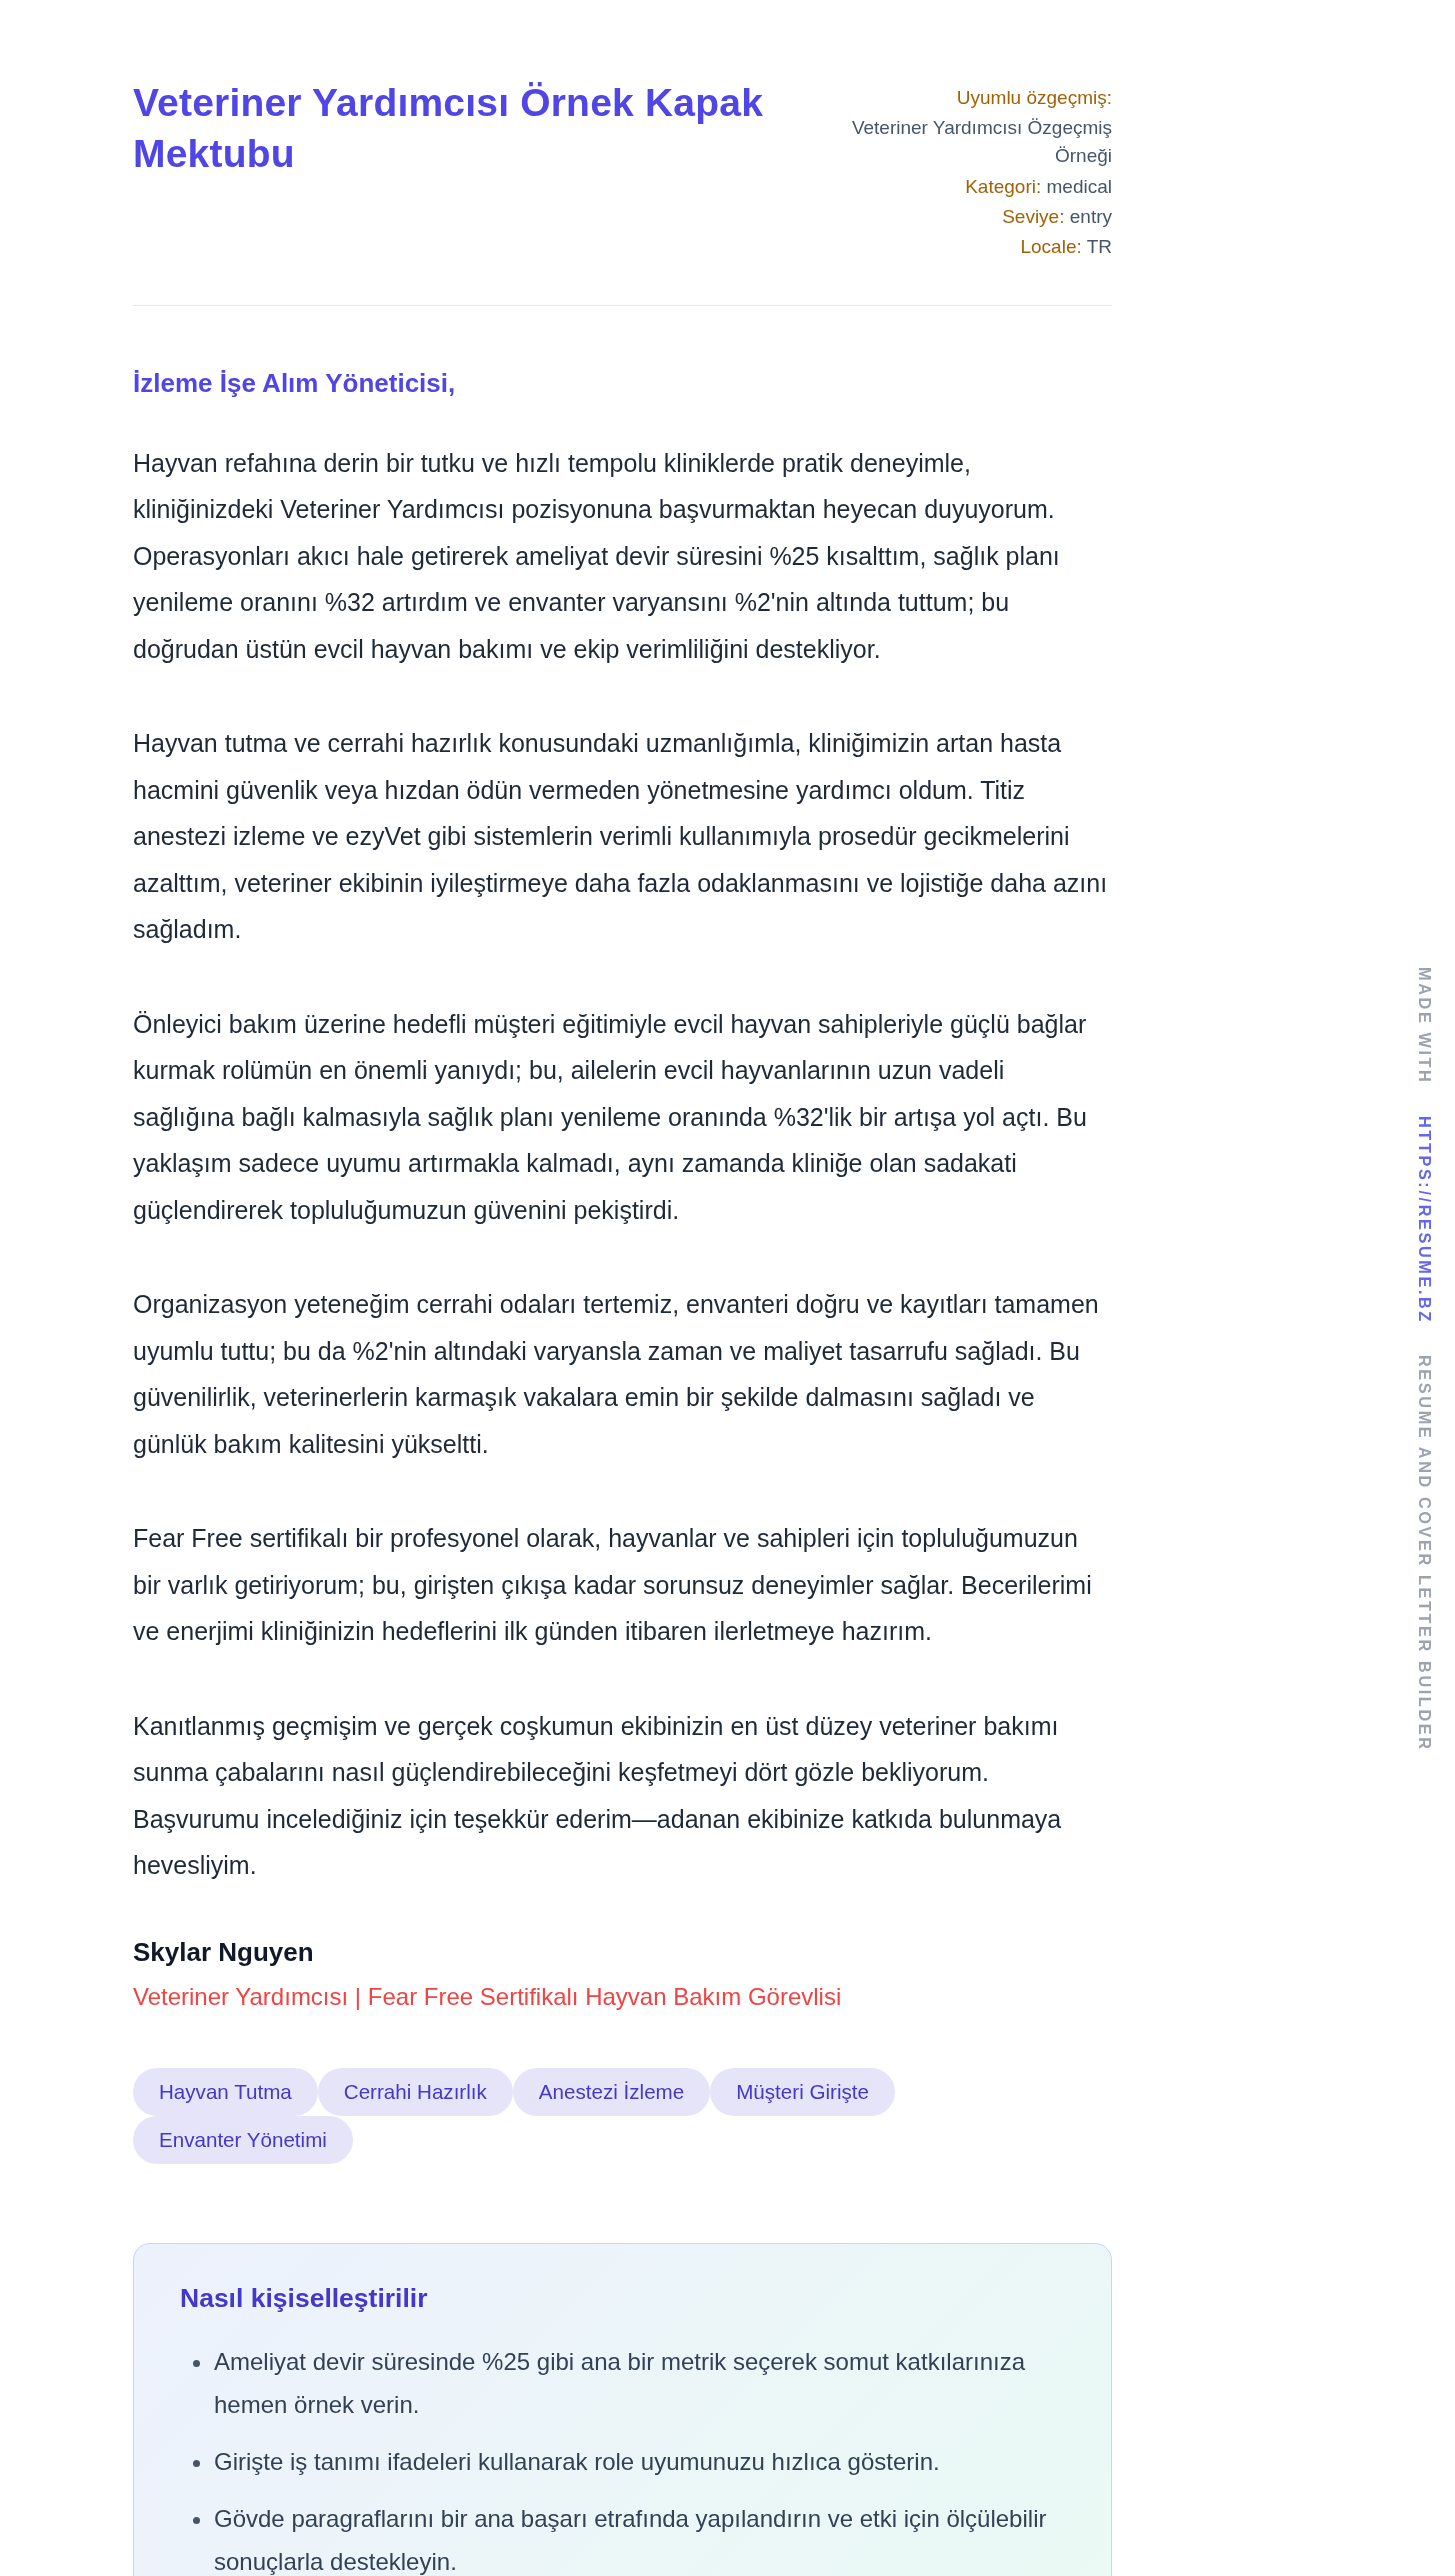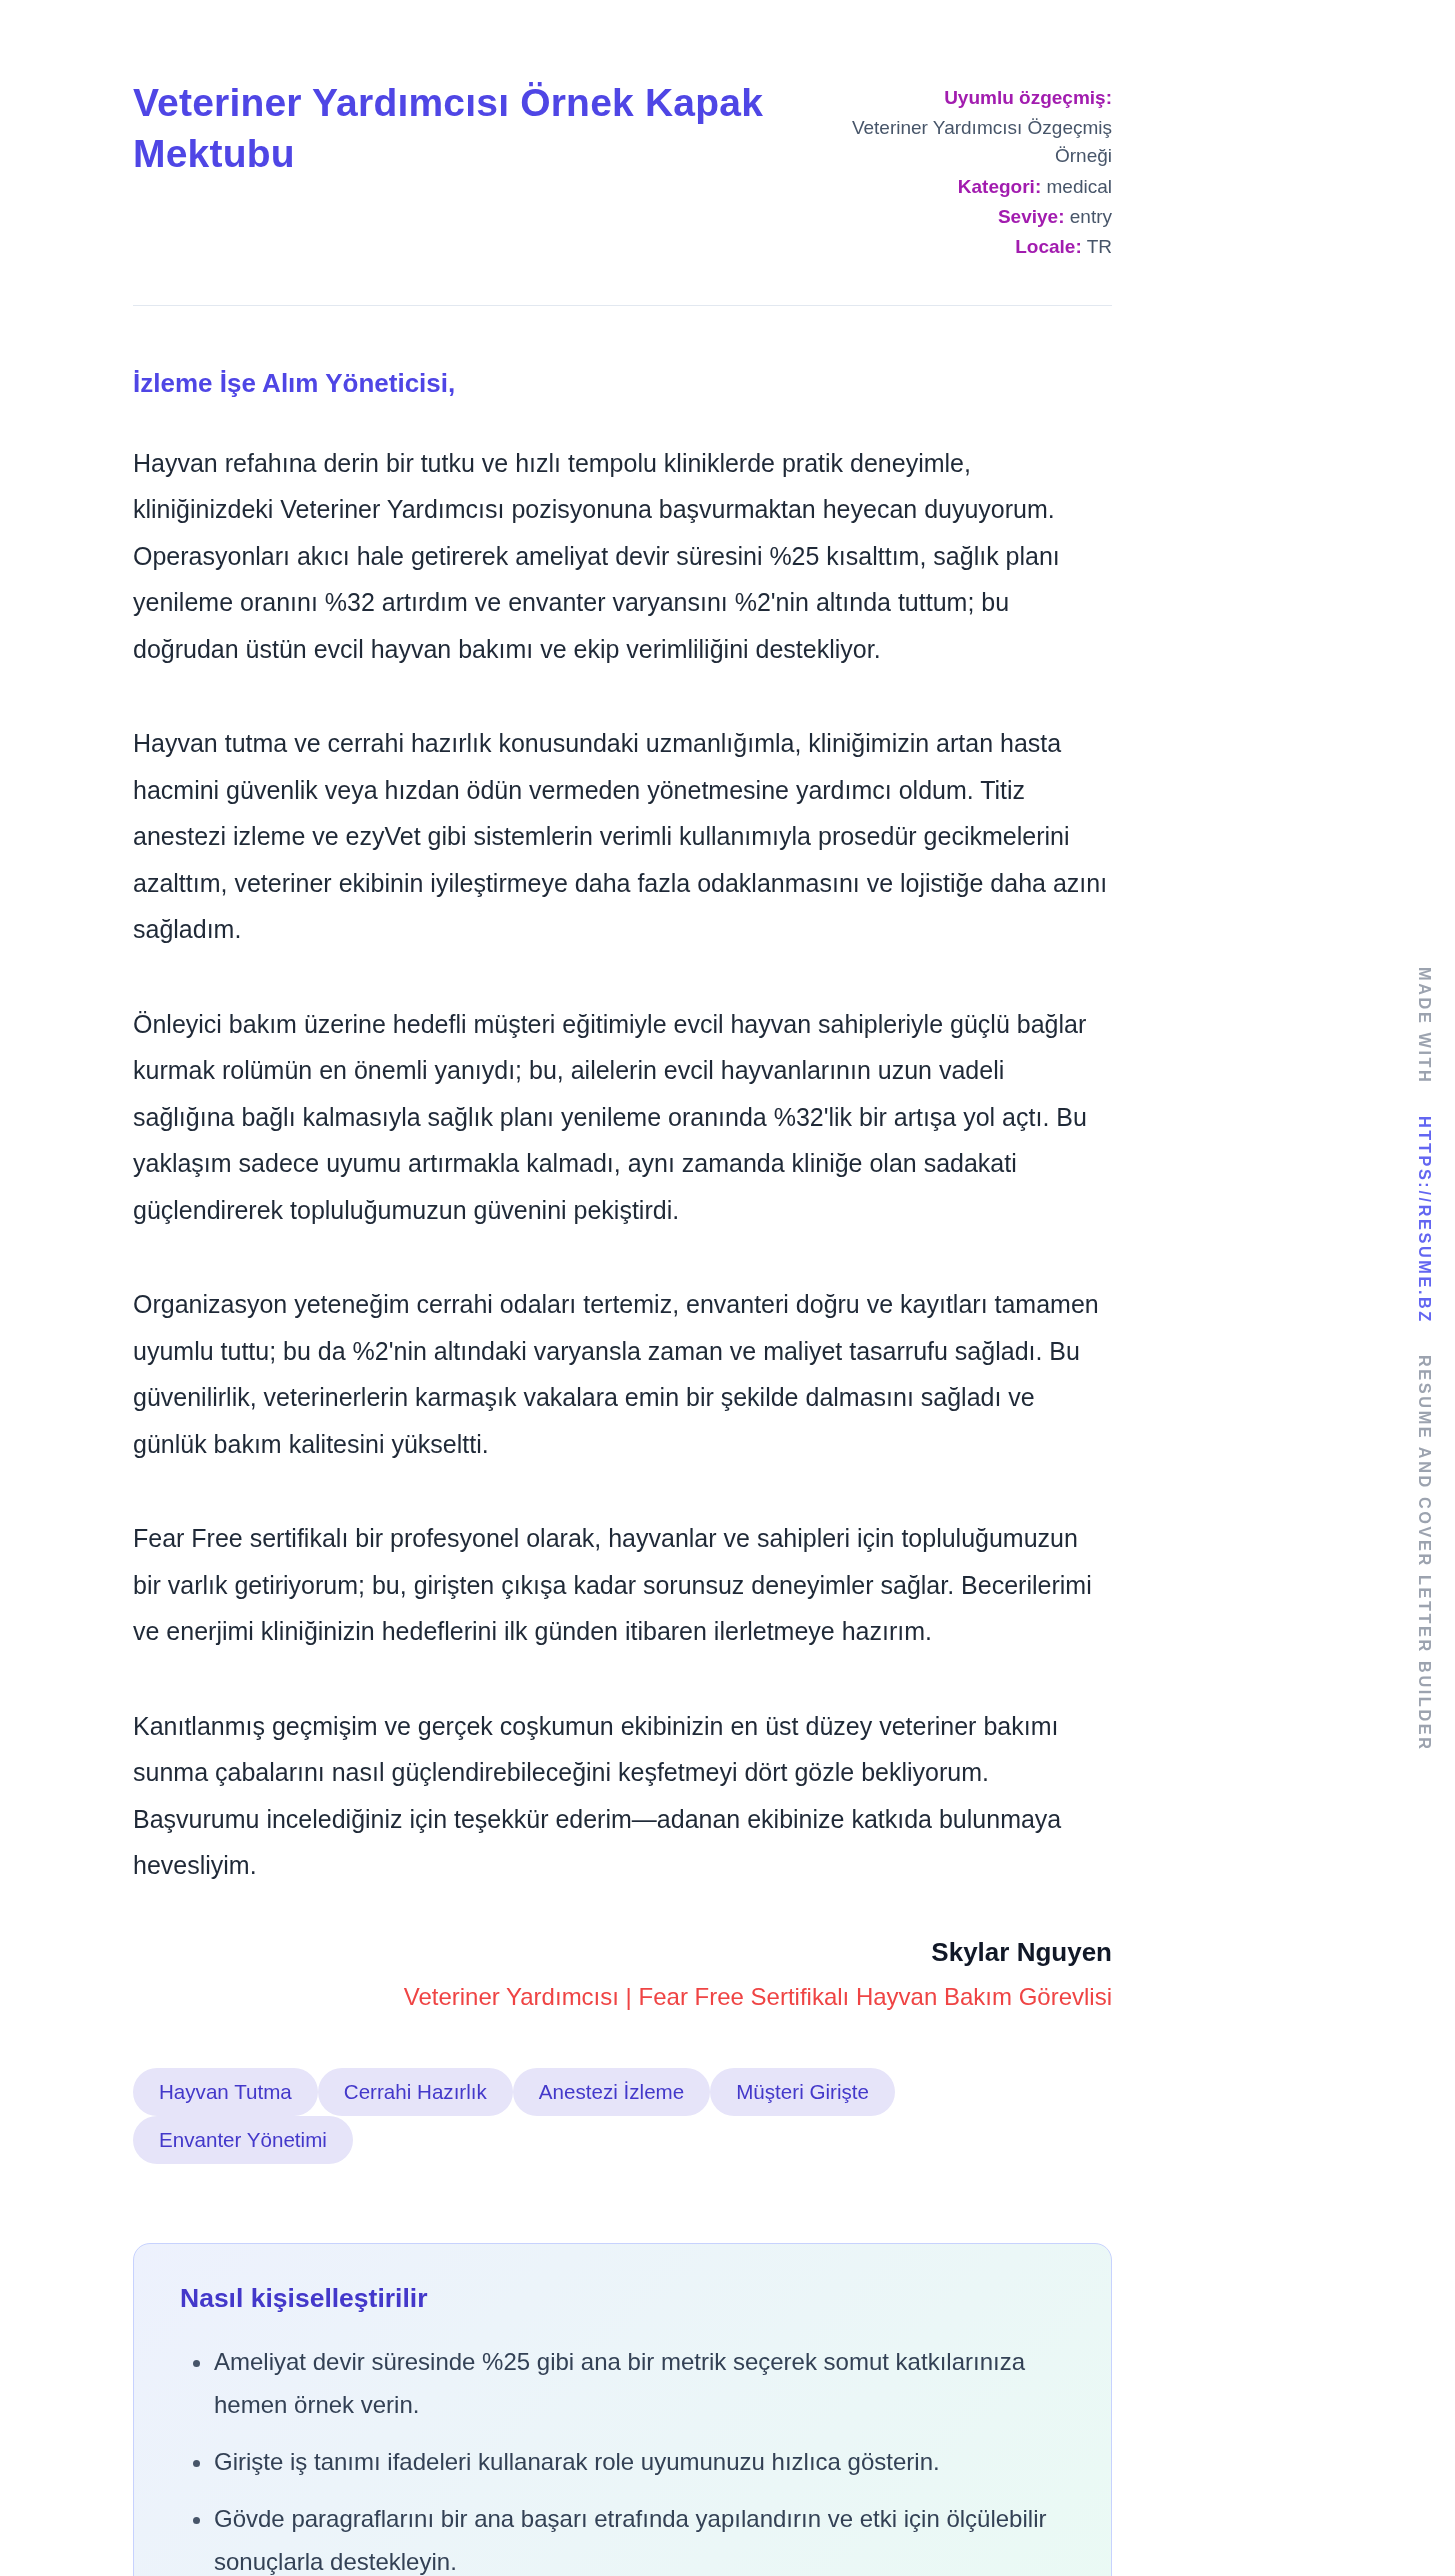--- a/index.html
+++ b/index.html
@@ -39,21 +39,21 @@
   .meta-block {
     flex-shrink: 0;
     min-width: 274px;
     max-width: 283px;
     text-align: right;
     font-size: 19px;
     line-height: 1.5;
     color: #475569;
     padding-top: 5.1px;
   }
-  .meta-label { font-weight: 700; color: #a21caf; }
+  .meta-label { font-weight: 400; color: #a16207; }
   .meta-row { margin-top: 1.7px; }
   
   .divider {
     border: none;
     border-top: 1.7px solid #e2e8f0;
     margin: 43px 0 0 0;
   }
   
   .greeting {
     margin: 62px 0 41px 0;
@@ -61,21 +61,21 @@
     font-weight: 700;
     color: #4f46e5;
   }
   .para {
     margin: 0 0 48px 0;
     font-size: 25px;
     line-height: 1.86;
     color: #1f2937;
     max-width: 1203px;
   }
-  .signature { margin-top: 16px; text-align: right; }
+  .signature { margin-top: 16px; }
   .signature-name {
     font-size: 26px;
     font-weight: 700;
     color: #111827;
     margin: 0;
   }
   .signature-role {
     margin: 15.4px 0 0 0;
     font-size: 24px;
     color: #ef4444;

